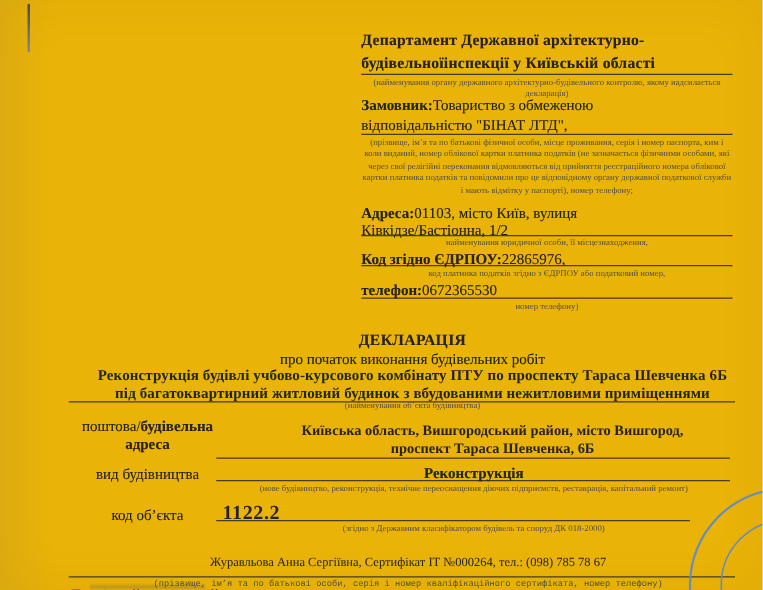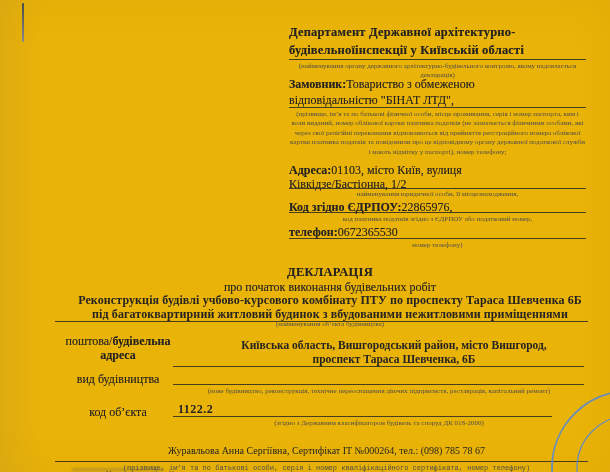--- a/index.html
+++ b/index.html
@@ -47,21 +47,21 @@
   #obj-cap{left:52px;top:320px;width:556px;}
   
   #postal-label{left:55px;top:335px;width:126px;line-height:13.5px;text-align:center;}
   #postal-value{left:188px;top:339px;width:412px;font-size:11.5px;line-height:13.5px;text-align:center;font-weight:bold;}
   #rule-postal{top:365.5px;left:173px;width:411px;}
   #type-label{left:55px;top:371px;width:126px;text-align:center;}
   #type-value{left:173px;top:370px;width:412px;text-align:center;font-weight:bold;}
   #rule-type{top:383.5px;left:173px;width:411px;}
   #type-cap{left:173px;top:386.5px;width:412px;}
   #code-label{left:55px;top:404px;width:126px;text-align:center;}
-  #code-value{left:178px;top:402px;font-size:12px;font-weight:bold;letter-spacing:.5px;}
+  #code-value{left:178px;top:402px;font-size:16px;font-weight:bold;letter-spacing:.5px;}
   #rule-code{top:415.5px;left:173px;width:379px;}
   #code-cap{left:173px;top:419px;width:412px;}
   
   #sup-label{left:57px;top:432px;font-size:12.5px;margin-top:36px;}
   #sup-value{left:60px;top:445px;width:533px;text-align:center;font-weight:normal;font-size:10px;}
   #rule-sup{top:460.5px;left:55px;width:533px;}
   #sup-cap{left:60px;top:463.5px;width:533px;font-family:Liberation Mono, monospace;}
   
   #stamp{position:absolute;left:534px;top:373px;width:190px;height:190px;opacity:.92;}
   #stamp text{font-family:"Liberation Sans","DejaVu Sans",sans-serif;}
@@ -116,20 +116,21 @@
     <div><span>поштова/</span><span class="b">будівельна</span></div>
     <div class="b">адреса</div>
   </div>
   <div class="abs" id="postal-value">
     <div>Київська область, Вишгородський район, місто Вишгород,</div>
     <div>проспект Тараса Шевченка, 6Б</div>
   </div>
   <div class="rule" id="rule-postal"></div>
 
   <div class="abs main" id="type-label">вид будівництва</div>
+  <div class="abs main" id="type-value">Реконструкція</div>
   <div class="rule" id="rule-type"></div>
   <div class="abs main" id="code-label">код об’єкта</div>
 
   <div class="abs cap" id="type-cap">(нове будівництво, реконструкція, технічне переоснащення діючих підприємств, реставрація, капітальний ремонт)</div>
   <div class="abs" id="code-value">1122.2</div>
   <div class="rule" id="rule-code"></div>
   <div class="abs cap" id="code-cap">(згідно з Державним класифікатором будівель та споруд ДК 018-2000)</div>
 
   <div class="abs main" id="sup-label">Технічний нагляд здійснює</div>
   <div class="abs" id="sup-value">Журавльова Анна Сергіївна, Сертифікат ІТ №000264, тел.: (098) 785 78 67</div>

